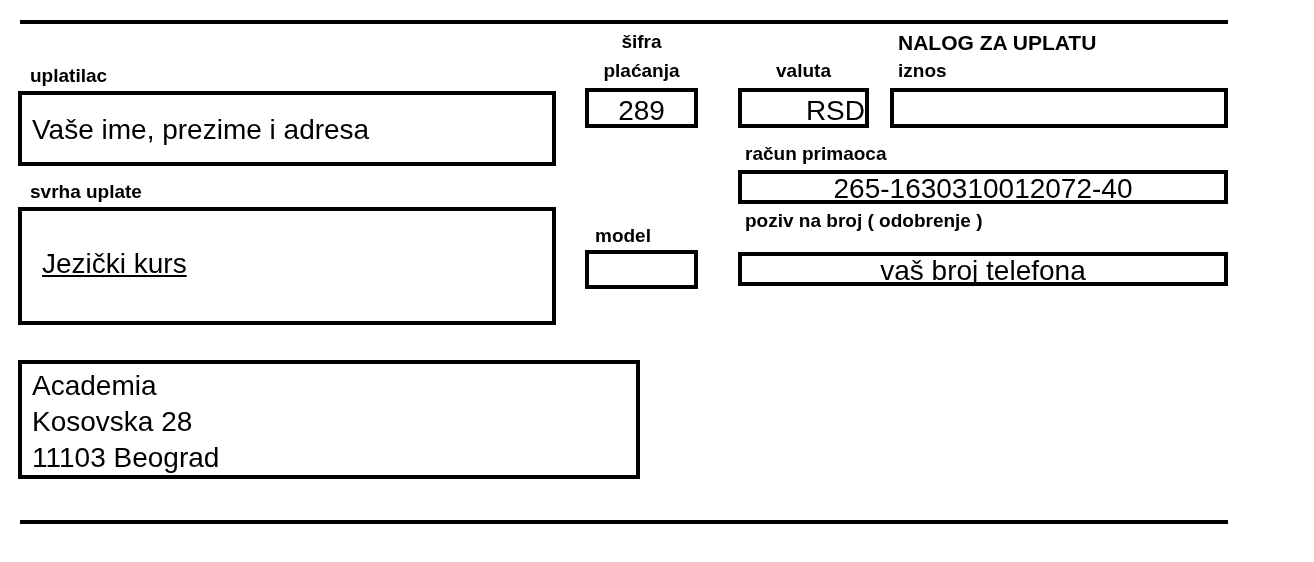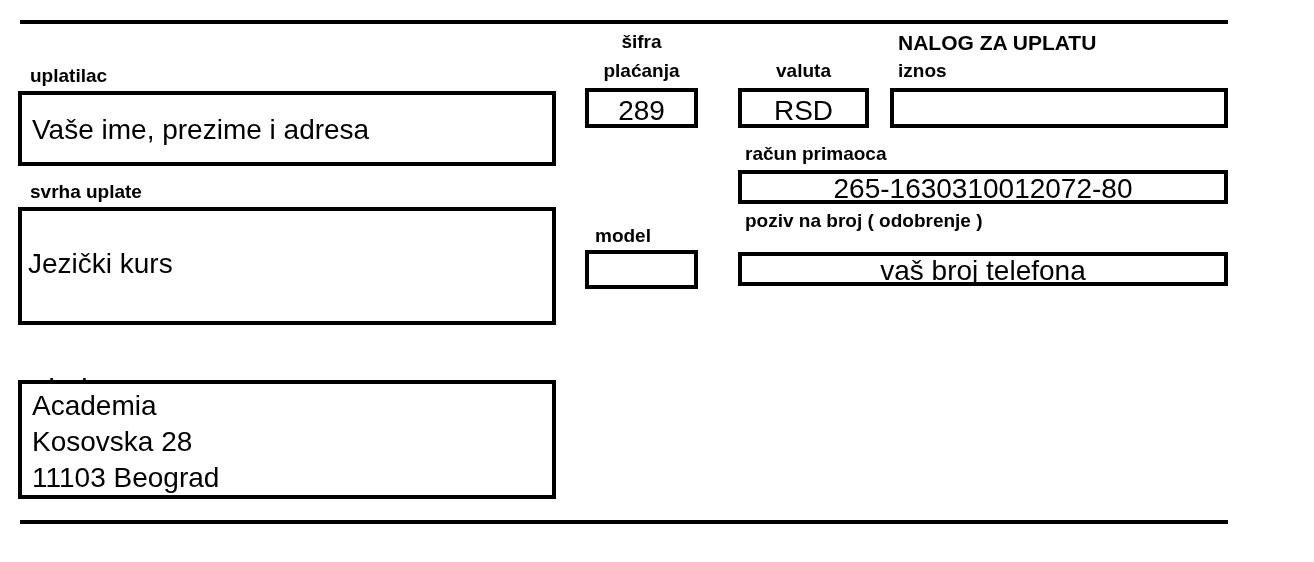--- a/index.html
+++ b/index.html
@@ -65,31 +65,31 @@
     white-space: pre;
   }
   .val.left   { left: 10px; }
   .val.center { left: 0; right: 0; text-align: center; }
 
   
   #box-uplatilac   { left: 18px;  top: 91px;  width: 538px; height: 75px; }
   #box-uplatilac .val   { left: 10px; top: 18px; }
 
   #box-svrha       { left: 18px;  top: 207px; width: 538px; height: 118px; }
-  #box-svrha .val       { left: 6px; top: 36px; }
+  #box-svrha .val       { left: 20px; top: 36px; text-decoration: underline; }
 
-  #box-primalac    { left: 18px;  top: 380px; width: 538px; height: 119px; }
+  #box-primalac    { left: 18px;  top: 360px; width: 622px; height: 119px; }
   #box-primalac .lines  { position: absolute; left: 10px; top: 4px; }
   #box-primalac .line   { font-size: 28px; line-height: 36px; white-space: pre; }
 
   #box-sifra       { left: 585px; top: 88px;  width: 113px; height: 40px; padding-left: 28px; }
   #box-sifra .val       { top: 2px; }
 
   #box-valuta      { left: 738px; top: 88px;  width: 131px; height: 40px; }
-  #box-valuta .val      { top: 2px; }
+  #box-valuta .val      { top: 2px; text-align: right; }
 
   #box-iznos       { left: 890px; top: 88px;  width: 338px; height: 40px; }
   #box-iznos .val       { top: 2px; }
 
   #box-racun       { left: 738px; top: 170px; width: 490px; height: 34px; }
   #box-racun .val       { top: -2px; }
 
   #box-model       { left: 585px; top: 250px; width: 113px; height: 39px; }
   #box-model .val       { top: 1px; }
 
@@ -147,21 +147,21 @@
     <span class="val center">RSD</span>
   </div>
 
   <div class="label" id="lbl-iznos">iznos</div>
   <div class="box" id="box-iznos">
     <span class="val center"></span>
   </div>
 
   <div class="label" id="lbl-racun">račun primaoca</div>
   <div class="box" id="box-racun">
-    <span class="val center">265-1630310012072-80</span>
+    <span class="val center">265-1630310012072-40</span>
   </div>
 
   <div class="label" id="lbl-model">model</div>
   <div class="box" id="box-model">
     <span class="val center"></span>
   </div>
 
   <div class="label" id="lbl-poziv">poziv na broj ( odobrenje )</div>
   <div class="box" id="box-poziv">
     <span class="val center">vaš broj telefona</span>

